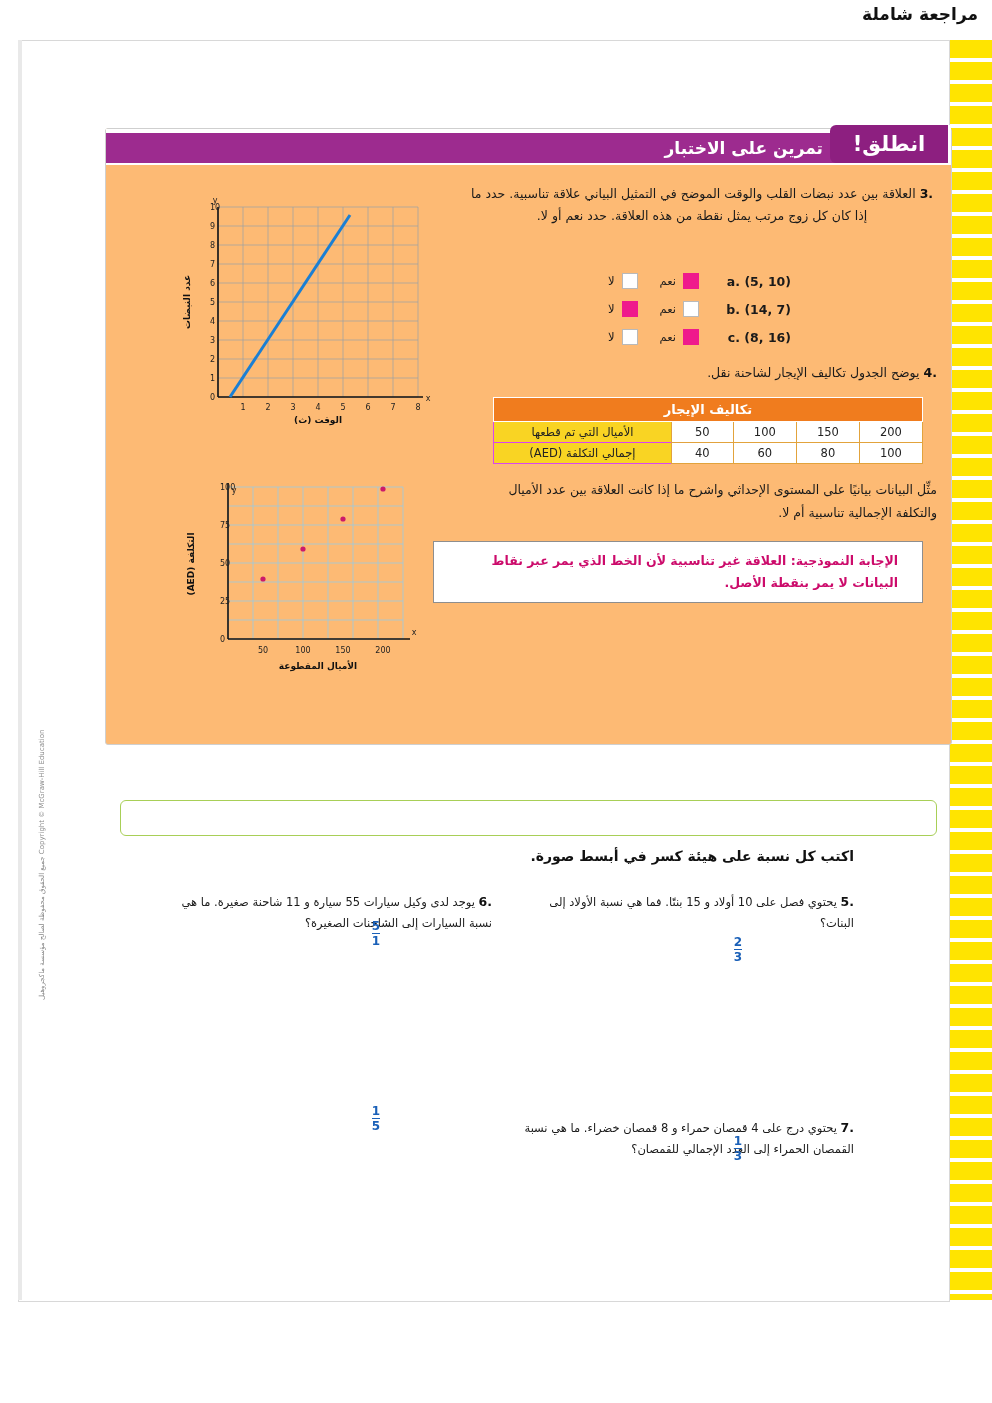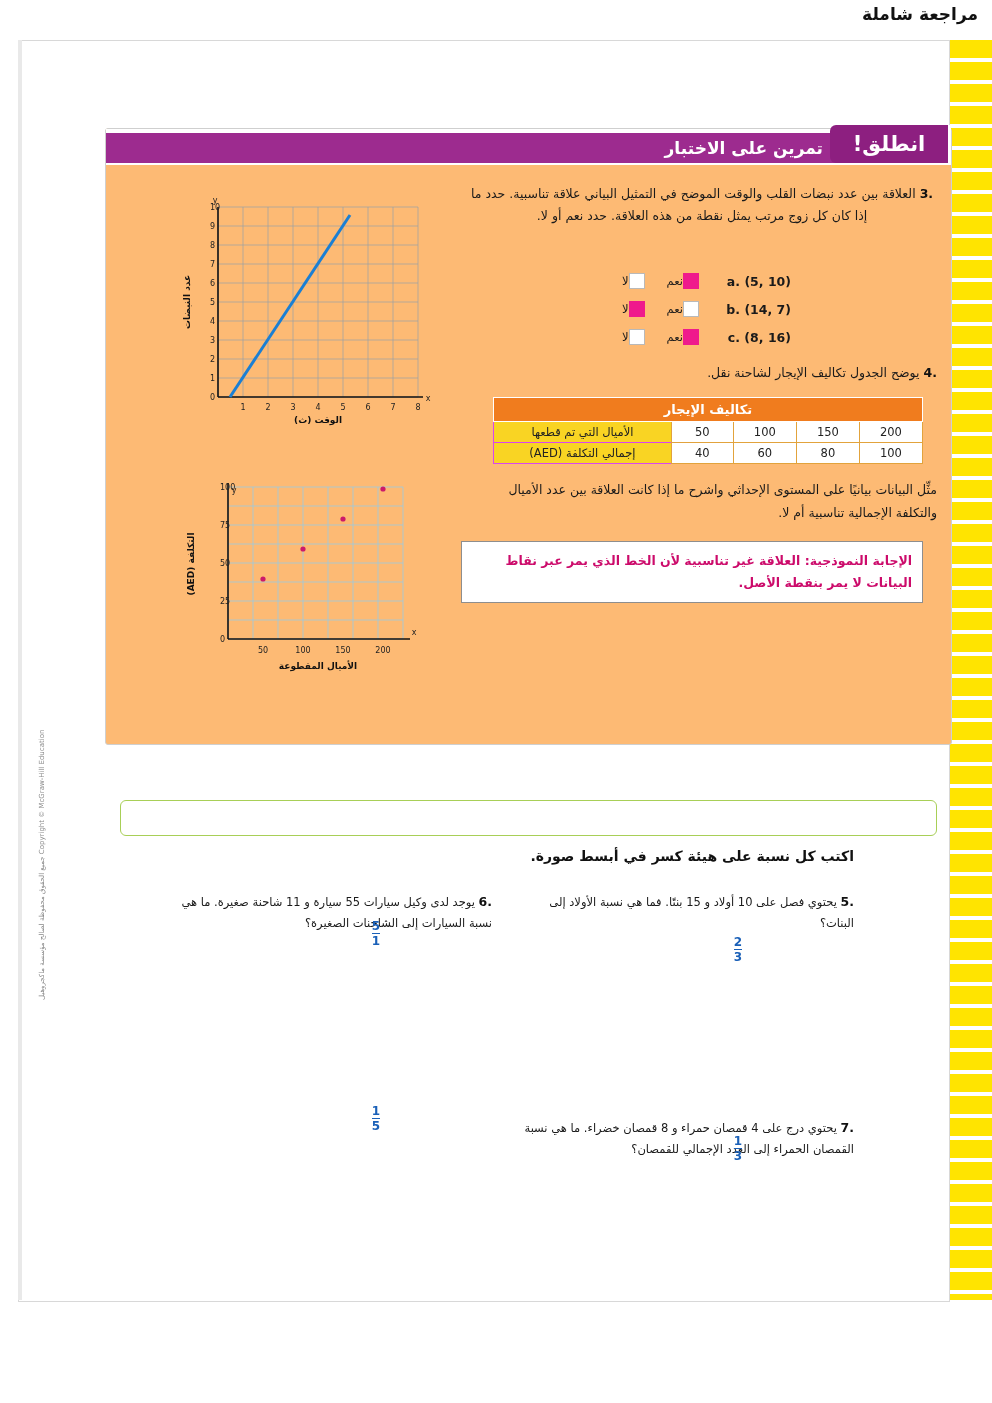--- a/index.html
+++ b/index.html
@@ -66,21 +66,21 @@
     font-size:12.5px;color:#1a1a1a;line-height:1.75;text-align:center;
   }
   .choices{
     position:absolute;right:160px;top:98px;width:330px;
   }
   .choice-row{
     display:flex;align-items:center;justify-content:flex-start;
     height:28px;font-size:12.5px;color:#1a1a1a;
   }
   .choice-label{width:70px;text-align:right;font-weight:bold;direction:ltr;}
-  .opt{display:flex;align-items:center;margin-right:22px;}
+  .opt{display:flex;align-items:center;gap:7px;margin-right:22px;}
   .sq{width:14px;height:14px;border:1px solid #b9b9b9;background:#ffffff;display:inline-block;}
   .sq.filled{background:#ef1a8c;border-color:#ef1a8c;}
   .opt-text{font-size:11.5px;}
   
   .q4{
     position:absolute;right:14px;top:196px;width:470px;
     font-size:12.5px;color:#1a1a1a;
   }
   table.rent{
     position:absolute;right:28px;top:228px;border-collapse:collapse;width:430px;
@@ -94,21 +94,21 @@
   }
   table.rent td{
     background:#ffffff;border:1px solid #e2a33c;padding:3px 0;width:70px;color:#222;
   }
   .q4b{
     position:absolute;right:14px;top:310px;width:470px;
     font-size:12.5px;color:#1a1a1a;line-height:1.8;text-align:right;
   }
   .answer-box{
     position:absolute;right:28px;top:372px;width:440px;
-    border:1px solid #8e8e8e;background:#ffffff;padding:8px 10px;
+    border:1px solid #8e8e8e;background:#ffffff;padding:8px 24px;
     color:#cc0b6b;font-weight:bold;font-size:12.5px;line-height:1.75;text-align:right;
   }
   
   .graph1{position:absolute;left:62px;top:18px;width:300px;height:250px;}
   .graph2{position:absolute;left:62px;top:300px;width:300px;height:230px;}
   
   .review-head{
     position:absolute;left:120px;top:800px;width:815px;height:34px;
     border:1px solid #a8cf57;border-radius:6px;background:#ffffff;
   }

